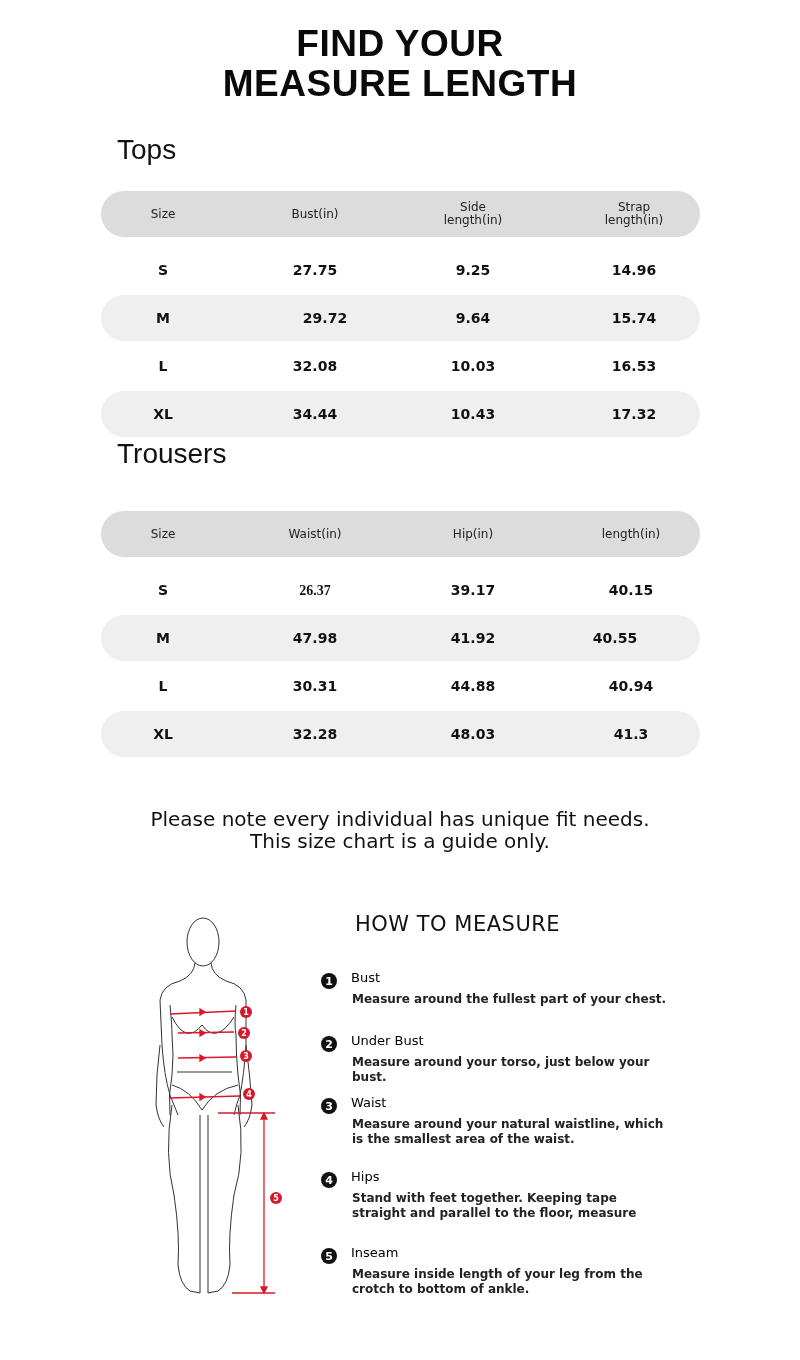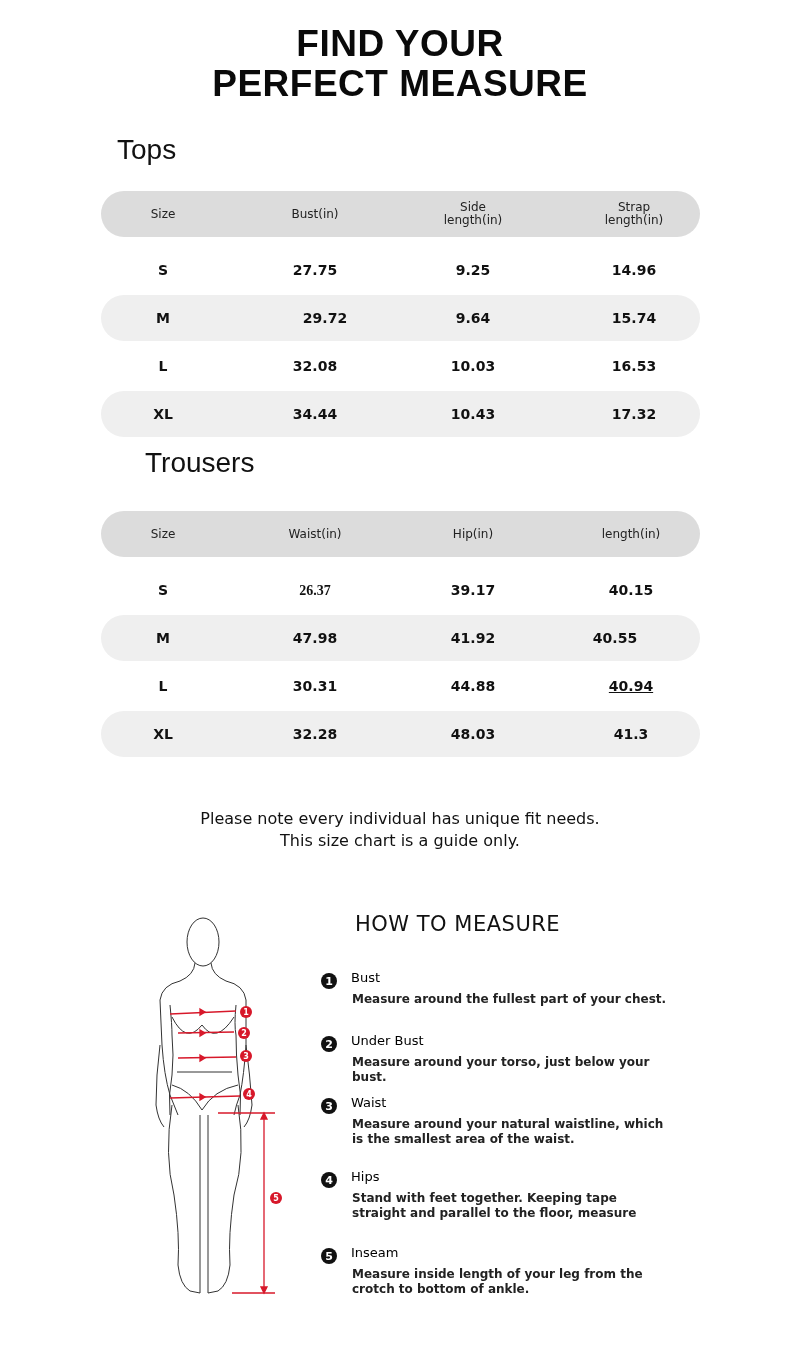--- a/index.html
+++ b/index.html
@@ -27,21 +27,21 @@
     position: absolute; top: 0; height: 100%;
     display: flex; align-items: center; justify-content: center;
     text-align: center; transform: translateX(-50%);
     font-size: 14px; line-height: 13px; white-space: pre-line;
   }
   .row.header .cell { font-size: 12px; color: #222; }
   .row.data .cell { font-weight: bold; font-size: 14px; color: #111; }
 
   .note {
     position: absolute; left: 0; top: 808px; width: 800px;
-    text-align: center; font-size: 16px; line-height: 22px; color: #111;
+    text-align: center; font-size: 20px; line-height: 22px; color: #111;
   }
 
   .how-title {
     position: absolute; left: 355px; top: 912px;
     font-size: 21px; letter-spacing: 0.5px; color: #111;
   }
   .measure-item { position: absolute; left: 321px; }
   .num-badge {
     position: absolute; left: 0; top: 3px;
     width: 16px; height: 16px; border-radius: 50%;
@@ -54,21 +54,21 @@
     font-weight: bold; color: #222; white-space: pre-line; width: 320px;
   }
 
   .figure { position: absolute; left: 150px; top: 905px; width: 140px; height: 400px; }
 </style>
 </head>
 <body>
 
 <div class="title">
   <div>FIND YOUR</div>
-  <div>PERFECT MEASURE</div>
+  <div>MEASURE LENGTH</div>
 </div>
 
 <div class="section-title" style="top:134px;">Tops</div>
 <div class="table" style="top:191px;">
   <div class="row header">
     <div class="cell" style="left:62px;">Size</div>
     <div class="cell" style="left:214px;">Bust(in)</div>
     <div class="cell" style="left:372px;">Side
 length(in)</div>
     <div class="cell" style="left:533px;">Strap
@@ -93,21 +93,21 @@
     <div class="cell" style="left:533px;">16.53</div>
   </div>
   <div class="row data shaded" style="margin-top:2px;">
     <div class="cell" style="left:62px;">XL</div>
     <div class="cell" style="left:214px;">34.44</div>
     <div class="cell" style="left:372px;">10.43</div>
     <div class="cell" style="left:533px;">17.32</div>
   </div>
 </div>
 
-<div class="section-title" style="top:447px;margin-left:28px;">Trousers</div>
+<div class="section-title" style="top:438px;">Trousers</div>
 <div class="table" style="top:511px;">
   <div class="row header">
     <div class="cell" style="left:62px;">Size</div>
     <div class="cell" style="left:214px;">Waist(in)</div>
     <div class="cell" style="left:372px;">Hip(in)</div>
     <div class="cell" style="left:530px;">length(in)</div>
   </div>
   <div class="row data" style="margin-top:10px;">
     <div class="cell" style="left:62px;">S</div>
     <div class="cell" style="left:214px;font-family:Liberation Serif, serif;">26.37</div>
@@ -117,21 +117,21 @@
   <div class="row data shaded" style="margin-top:2px;">
     <div class="cell" style="left:62px;">M</div>
     <div class="cell" style="left:214px;">47.98</div>
     <div class="cell" style="left:372px;">41.92</div>
     <div class="cell" style="left:514px;">40.55</div>
   </div>
   <div class="row data" style="margin-top:2px;">
     <div class="cell" style="left:62px;">L</div>
     <div class="cell" style="left:214px;">30.31</div>
     <div class="cell" style="left:372px;">44.88</div>
-    <div class="cell" style="left:530px;text-decoration:underline;">40.94</div>
+    <div class="cell" style="left:530px;">40.94</div>
   </div>
   <div class="row data shaded" style="margin-top:2px;">
     <div class="cell" style="left:62px;">XL</div>
     <div class="cell" style="left:214px;">32.28</div>
     <div class="cell" style="left:372px;">48.03</div>
     <div class="cell" style="left:530px;">41.3</div>
   </div>
 </div>
 
 <div class="note">

